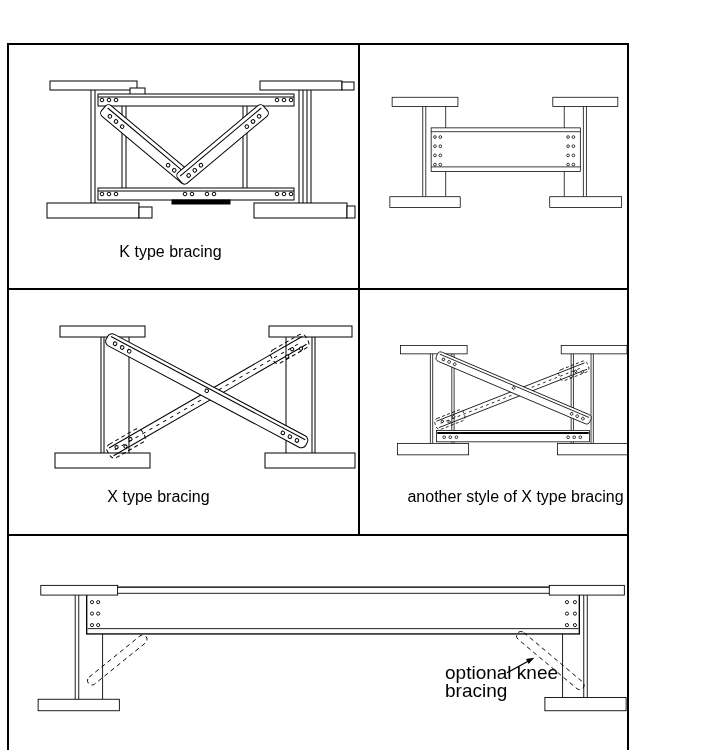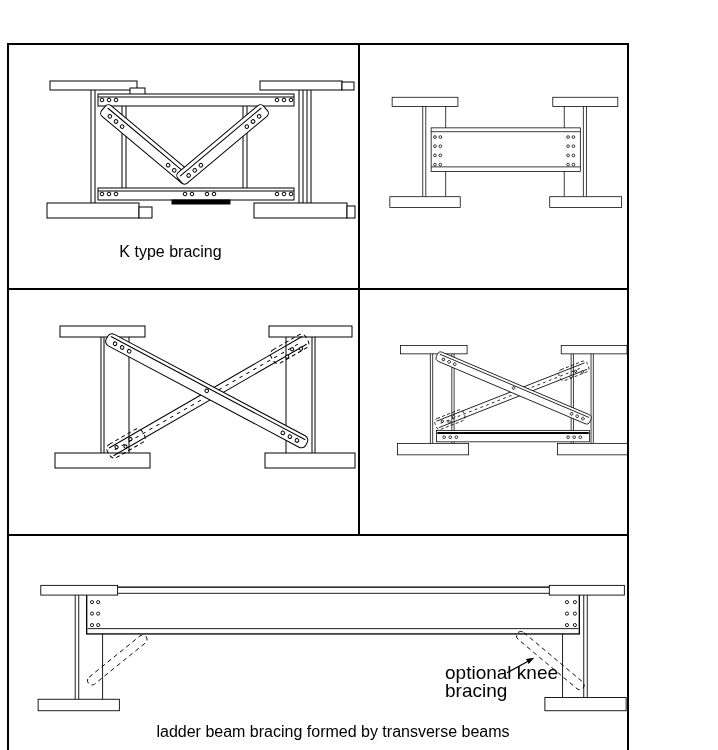--- a/index.html
+++ b/index.html
@@ -205,20 +205,21 @@
           <circle cx="10" cy="8" r="1.8" fill="#fff"></circle>
                 <circle cx="18" cy="8" r="1.8" fill="#fff"></circle>
                 <circle cx="26" cy="8" r="1.8" fill="#fff"></circle>
           <circle cx="200" cy="8" r="1.8" fill="#fff"></circle>
                 <circle cx="208" cy="8" r="1.8" fill="#fff"></circle>
                 <circle cx="216" cy="8" r="1.8" fill="#fff"></circle>
           <circle cx="113" cy="6.5" r="1.8" fill="#fff"></circle>
         </g>
       </g>
     </svg>
+    <div class="caption cap3">X type bracing</div>
    </div>
 
    <div class="cell cellB">
     <svg class="draw" viewBox="0 0 349 244">
       <g stroke="#000" fill="none" stroke-width="1">
         <g>
           <rect x="53" y="35" width="87" height="11" fill="#fff"></rect>
           <line x1="92" y1="46" x2="92" y2="163"></line>
                 <line x1="95" y1="46" x2="95" y2="163"></line>
           <line x1="120" y1="46" x2="120" y2="163"></line>
@@ -265,20 +266,21 @@
           <line x1="101" y1="149.5" x2="299" y2="149.5" stroke-width="2.5"></line>
           <circle cx="110" cy="155" r="1.8" fill="#fff"></circle>
                 <circle cx="118" cy="155" r="1.8" fill="#fff"></circle>
                 <circle cx="126" cy="155" r="1.8" fill="#fff"></circle>
           <circle cx="272" cy="155" r="1.8" fill="#fff"></circle>
                 <circle cx="280" cy="155" r="1.8" fill="#fff"></circle>
                 <circle cx="288" cy="155" r="1.8" fill="#fff"></circle>
         </g>
       </g>
     </svg>
+    <div class="caption cap4">another style of X type bracing</div>
    </div>
   </div>
 
   <div class="row row3">
    <div class="cellFull">
     <svg class="draw" viewBox="0 0 700 240">
       <g stroke="#000" fill="none" stroke-width="1">
 
         <g>
           <line x1="75" y1="51" x2="75" y2="169"></line>
@@ -329,18 +331,17 @@
         </g>
 
         <g>
           <line x1="564" y1="139" x2="588" y2="126" stroke-width="1.4"></line>
           <polygon points="595,122 588.6,129.1 585.6,123.5" fill="#000" stroke="none"></polygon>
         </g>
       </g>
     </svg>
     <div class="annotation">optional knee
 bracing</div>
-    <div class="caption cap5">ladder beam bracing formed by transverse beams</div>
    </div>
   </div>
 
  </div>
 </div>
 
 </body></html>

